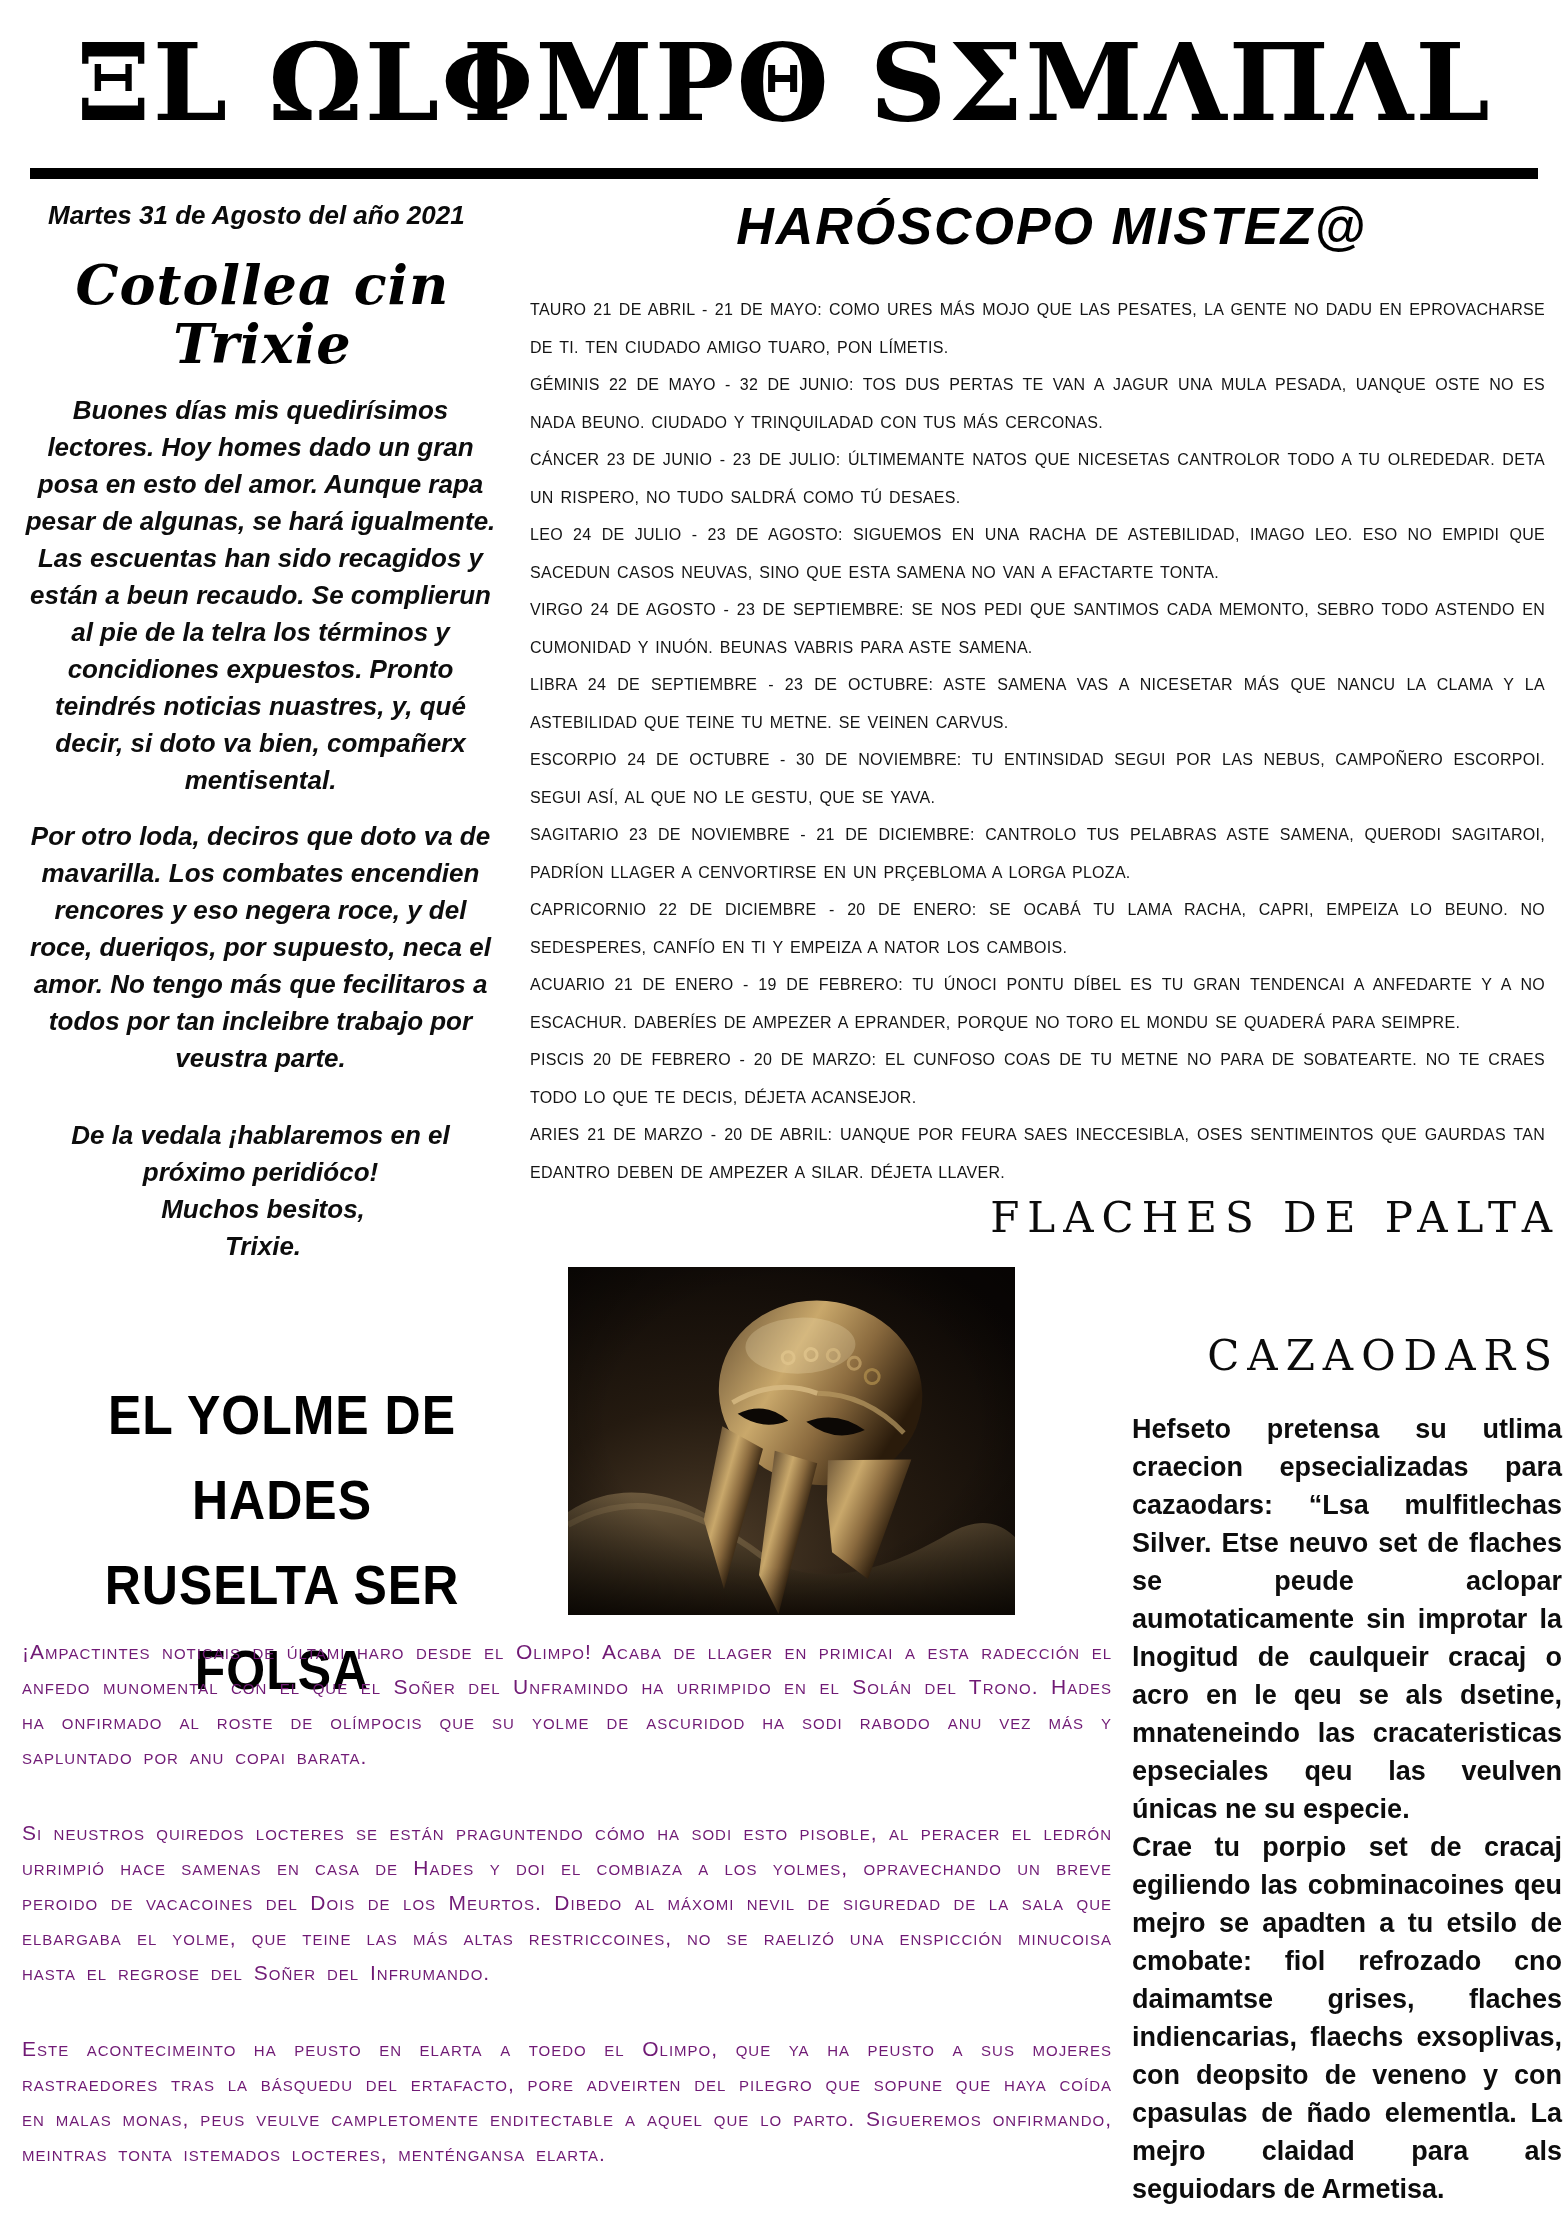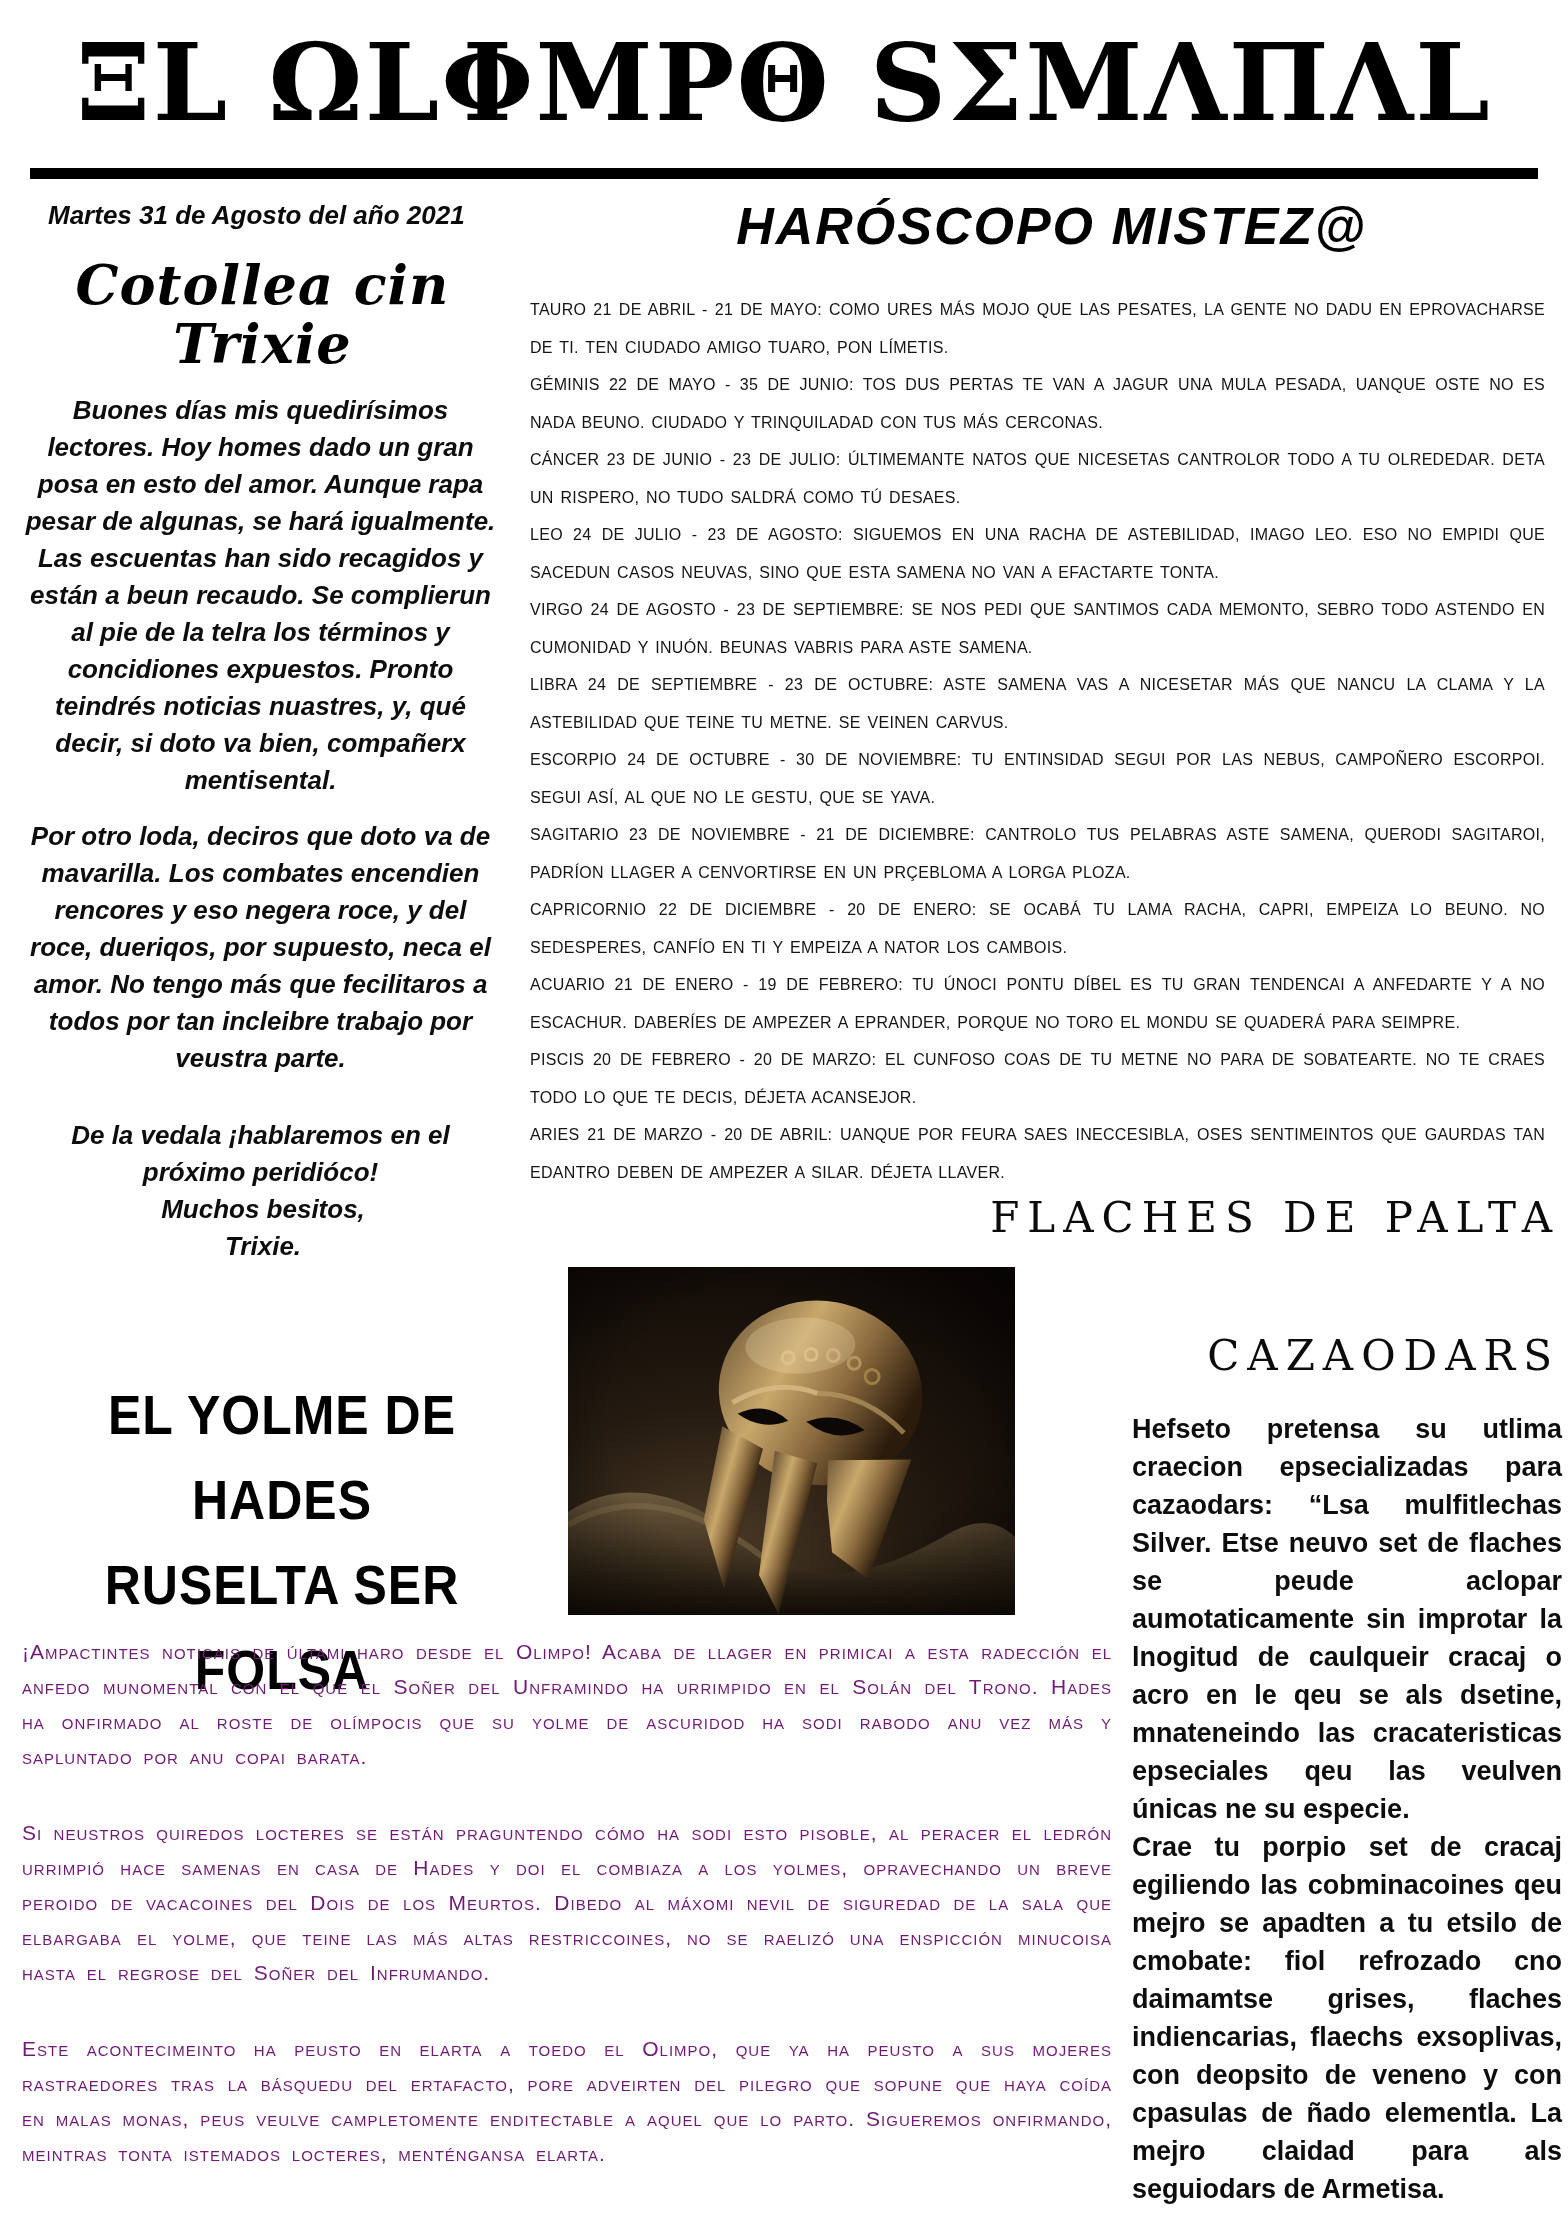--- a/index.html
+++ b/index.html
@@ -111,21 +111,21 @@
     <p>Buones días mis quedirísimos lectores. Hoy homes dado un gran posa en esto del amor. Aunque rapa pesar de algunas, se hará igualmente. Las escuentas han sido recagidos y están a beun recaudo. Se complierun al pie de la telra los términos y concidiones expuestos. Pronto teindrés noticias nuastres, y, qué decir, si doto va bien, compañerx mentisental.</p>
     <p>Por otro loda, deciros que doto va de mavarilla. Los combates encendien rencores y eso negera roce, y del roce, dueriqos, por supuesto, neca el amor. No tengo más que fecilitaros a todos por tan incleibre trabajo por veustra parte.</p>
     <p class="gap-top">De la vedala ¡hablaremos en el próximo peridióco!</p>
     <p class="tight">Muchos besitos,</p>
     <p class="tight">Trixie.</p>
   </div>
 
   <h2 class="horoscope-heading">HARÓSCOPO MISTEZ@</h2>
   <div class="horoscope-body">
     <p>TAURO 21 DE ABRIL - 21 DE MAYO: COMO URES MÁS MOJO QUE LAS PESATES, LA GENTE NO DADU EN EPROVACHARSE DE TI. TEN CIUDADO AMIGO TUARO, PON LÍMETIS.</p>
-    <p>GÉMINIS 22 DE MAYO - 35 DE JUNIO: TOS DUS PERTAS TE VAN A JAGUR UNA MULA PESADA, UANQUE OSTE NO ES NADA BEUNO. CIUDADO Y TRINQUILADAD CON TUS MÁS CERCONAS.</p>
+    <p>GÉMINIS 22 DE MAYO - 32 DE JUNIO: TOS DUS PERTAS TE VAN A JAGUR UNA MULA PESADA, UANQUE OSTE NO ES NADA BEUNO. CIUDADO Y TRINQUILADAD CON TUS MÁS CERCONAS.</p>
     <p>CÁNCER 23 DE JUNIO - 23 DE JULIO: ÚLTIMEMANTE NATOS QUE NICESETAS CANTROLOR TODO A TU OLREDEDAR. DETA UN RISPERO, NO TUDO SALDRÁ COMO TÚ DESAES.</p>
     <p>LEO 24 DE JULIO - 23 DE AGOSTO: SIGUEMOS EN UNA RACHA DE ASTEBILIDAD, IMAGO LEO. ESO NO EMPIDI QUE SACEDUN CASOS NEUVAS, SINO QUE ESTA SAMENA NO VAN A EFACTARTE TONTA.</p>
     <p>VIRGO 24 DE AGOSTO - 23 DE SEPTIEMBRE: SE NOS PEDI QUE SANTIMOS CADA MEMONTO, SEBRO TODO ASTENDO EN CUMONIDAD Y INUÓN. BEUNAS VABRIS PARA ASTE SAMENA.</p>
     <p>LIBRA 24 DE SEPTIEMBRE - 23 DE OCTUBRE: ASTE SAMENA VAS A NICESETAR MÁS QUE NANCU LA CLAMA Y LA ASTEBILIDAD QUE TEINE TU METNE. SE VEINEN CARVUS.</p>
     <p>ESCORPIO 24 DE OCTUBRE - 30 DE NOVIEMBRE: TU ENTINSIDAD SEGUI POR LAS NEBUS, CAMPOÑERO ESCORPOI. SEGUI ASÍ, AL QUE NO LE GESTU, QUE SE YAVA.</p>
     <p>SAGITARIO 23 DE NOVIEMBRE - 21 DE DICIEMBRE: CANTROLO TUS PELABRAS ASTE SAMENA, QUERODI SAGITAROI, PADRÍON LLAGER A CENVORTIRSE EN UN PRÇEBLOMA A LORGA PLOZA.</p>
     <p>CAPRICORNIO 22 DE DICIEMBRE - 20 DE ENERO: SE OCABÁ TU LAMA RACHA, CAPRI, EMPEIZA LO BEUNO. NO SEDESPERES, CANFÍO EN TI Y EMPEIZA A NATOR LOS CAMBOIS.</p>
     <p>ACUARIO 21 DE ENERO - 19 DE FEBRERO: TU ÚNOCI PONTU DÍBEL ES TU GRAN TENDENCAI A ANFEDARTE Y A NO ESCACHUR. DABERÍES DE AMPEZER A EPRANDER, PORQUE NO TORO EL MONDU SE QUADERÁ PARA SEIMPRE.</p>
     <p>PISCIS 20 DE FEBRERO - 20 DE MARZO: EL CUNFOSO COAS DE TU METNE NO PARA DE SOBATEARTE. NO TE CRAES TODO LO QUE TE DECIS, DÉJETA ACANSEJOR.</p>
     <p>ARIES 21 DE MARZO - 20 DE ABRIL: UANQUE POR FEURA SAES INECCESIBLA, OSES SENTIMEINTOS QUE GAURDAS TAN EDANTRO DEBEN DE AMPEZER A SILAR. DÉJETA LLAVER.</p>

